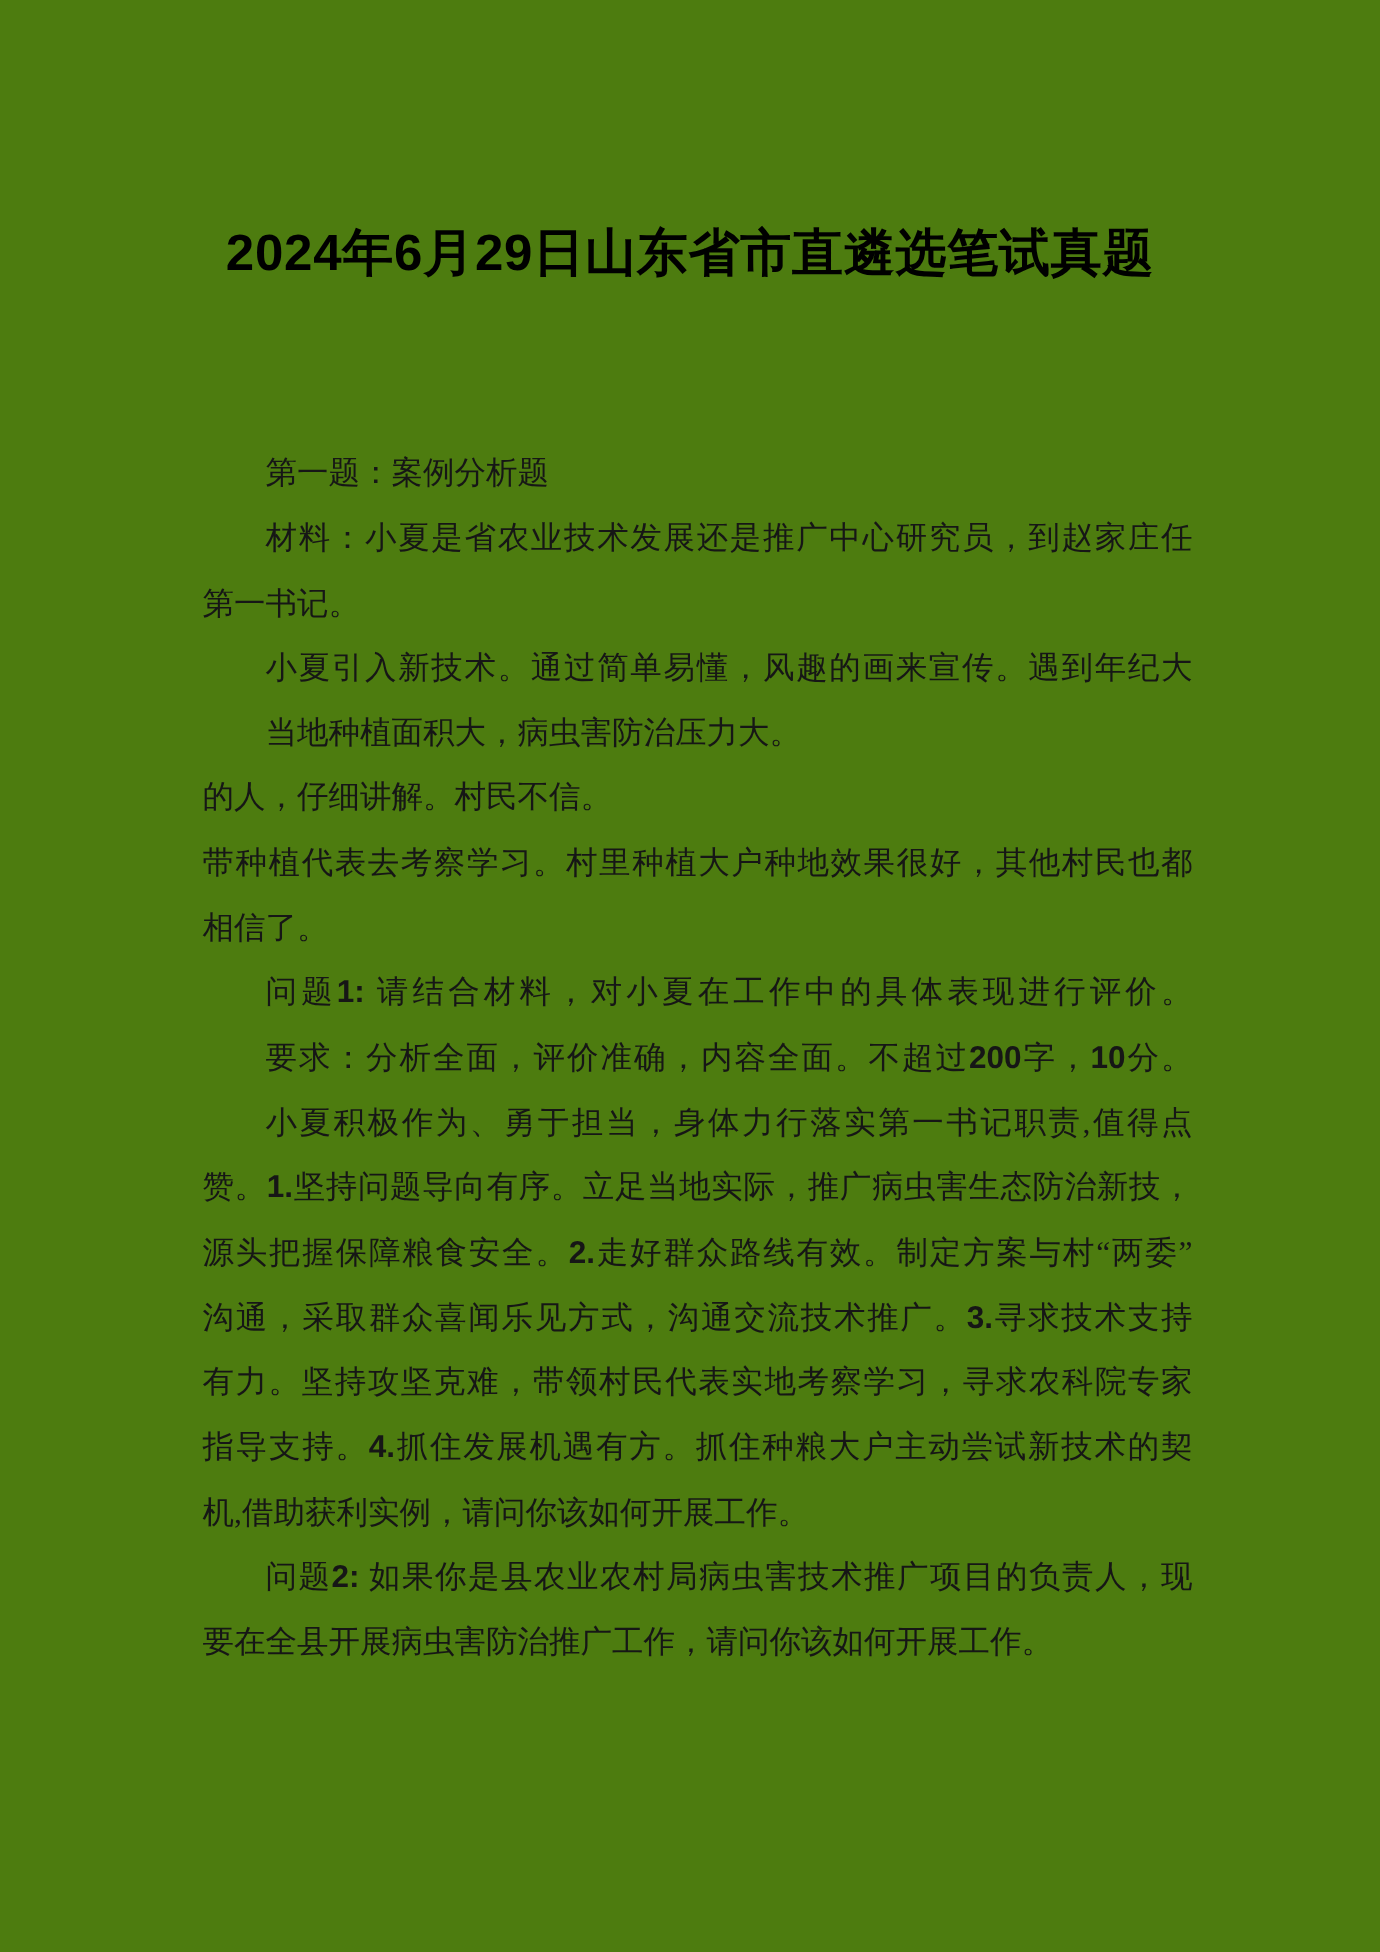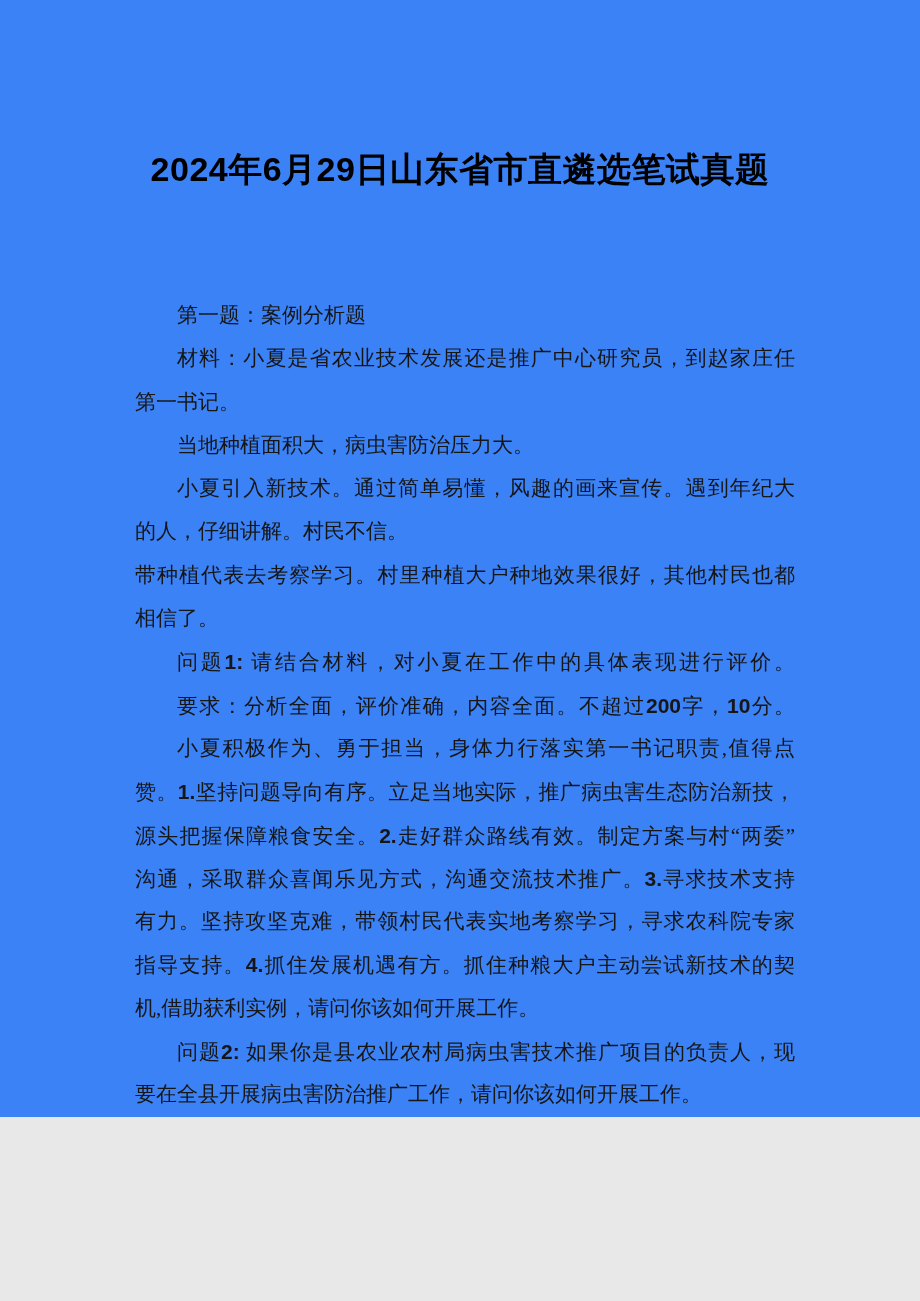--- a/index.html
+++ b/index.html
@@ -3,23 +3,23 @@
 <meta charset="utf-8">
 <style>
   html, body {
     margin: 0;
     padding: 0;
     background: #e8e8e8;
   }
   .page {
     position: relative;
     width: 920px;
-    height: 1117px;
+    height: 1301px;
     margin: 0 auto;
-    background: #3b82f6;
+    background: #4d7c0f;
     overflow: hidden;
   }
   .doc-title {
     position: absolute;
     top: 134px;
     left: 131px;
     width: 658px;
     text-align: center;
     font-family: "Liberation Sans", sans-serif;
     font-weight: bold;
@@ -59,22 +59,22 @@
 <body>
 
 <div class="page">
   <div class="doc-title">
     <div>2024年6月29日山东省市直遴选笔试真题</div>
   </div>
   <div class="doc-body">
       <div class="line indent"><span class="">第一题：案例分析题</span></div>
       <div class="line indent fill"><span class="">材料：小夏是省农业技术发展还是推广中心研究员，到赵家庄任</span></div>
       <div class="line"><span class="">第一书记。</span></div>
+      <div class="line indent fill"><span class="">小夏引入新技术。通过简单易懂，风趣的画来宣传。遇到年纪大</span></div>
       <div class="line indent"><span class="">当地种植面积大，病虫害防治压力大。</span></div>
-      <div class="line indent fill"><span class="">小夏引入新技术。通过简单易懂，风趣的画来宣传。遇到年纪大</span></div>
       <div class="line"><span class="">的人，仔细讲解。村民不信。</span></div>
       <div class="line fill"><span class="">带种植代表去考察学习。村里种植大户种地效果很好，其他村民也都</span></div>
       <div class="line"><span class="">相信了。</span></div>
       <div class="line indent fill"><span class="">问题</span><span class="num">1:</span><span class=""> 请结合材料，对小夏在工作中的具体表现进行评价。</span></div>
       <div class="line indent fill"><span class="">要求：分析全面，评价准确，内容全面。不超过</span><span class="num">200</span><span class="">字，</span><span class="num">10</span><span class="">分。</span></div>
       <div class="line indent fill"><span class="">小夏积极作为、勇于担当，身体力行落实第一书记职责,值得点</span></div>
       <div class="line fill"><span class="">赞。</span><span class="num">1.</span><span class="">坚持问题导向有序。立足当地实际，推广病虫害生态防治新技，</span></div>
       <div class="line fill"><span class="">源头把握保障粮食安全。</span><span class="num">2.</span><span class="">走好群众路线有效。制定方案与村“两委”</span></div>
       <div class="line fill"><span class="">沟通，采取群众喜闻乐见方式，沟通交流技术推广。</span><span class="num">3.</span><span class="">寻求技术支持</span></div>
       <div class="line fill"><span class="">有力。坚持攻坚克难，带领村民代表实地考察学习，寻求农科院专家</span></div>

